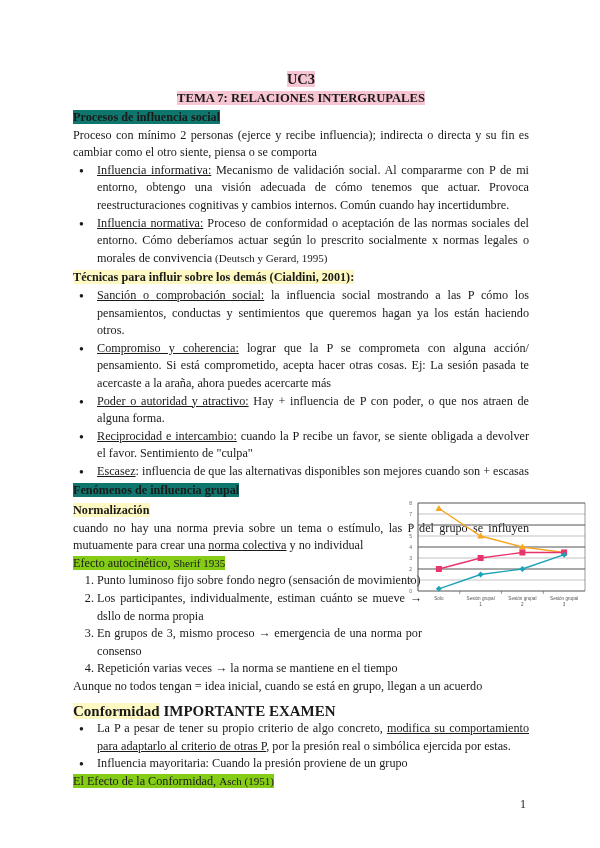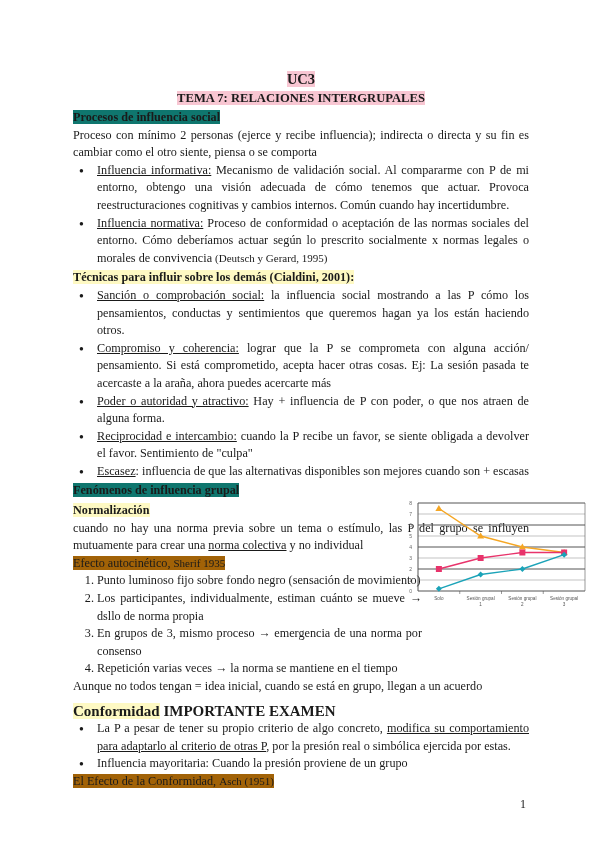--- a/index.html
+++ b/index.html
@@ -4,21 +4,21 @@
 <style>
   html, body { margin: 0; padding: 0; background: #ffffff; }
   body { width: 600px; height: 848px; position: relative; overflow: hidden;
          font-family: "Liberation Serif", "DejaVu Serif", serif; color: #1a1a1a; }
   .page { position: absolute; left: 0; top: 0; width: 600px; height: 848px; }
   .content { position: absolute; left: 73px; top: 70px; width: 456px; font-size: 12.2px; line-height: 17.6px; }
   .center { text-align: center; }
   .hl-pink { background: #f8c6d2; }
   .hl-purple { background: #0f766e; }
   .hl-orange { background: #fef9c3; }
-  .hl-cyan { background: #a16207; }
+  .hl-cyan { background: #84cc16; }
   .title { font-weight: bold; font-size: 14.5px; line-height: 19px; }
   .subtitle { font-weight: bold; font-size: 12.6px; line-height: 18px; }
   .h { font-weight: bold; font-size: 12.2px; margin-top: 2px; }
   p { margin: 0; text-align: justify; }
   ul, ol { margin: 0; padding-left: 24px; }
   ul { list-style: none; }
   ul li { position: relative; text-align: justify; }
   ul li::before { content: "●"; position: absolute; left: -18px; font-size: 8px; top: 0; }
   ol { padding-left: 24px; }
   ol li { text-align: justify; }

